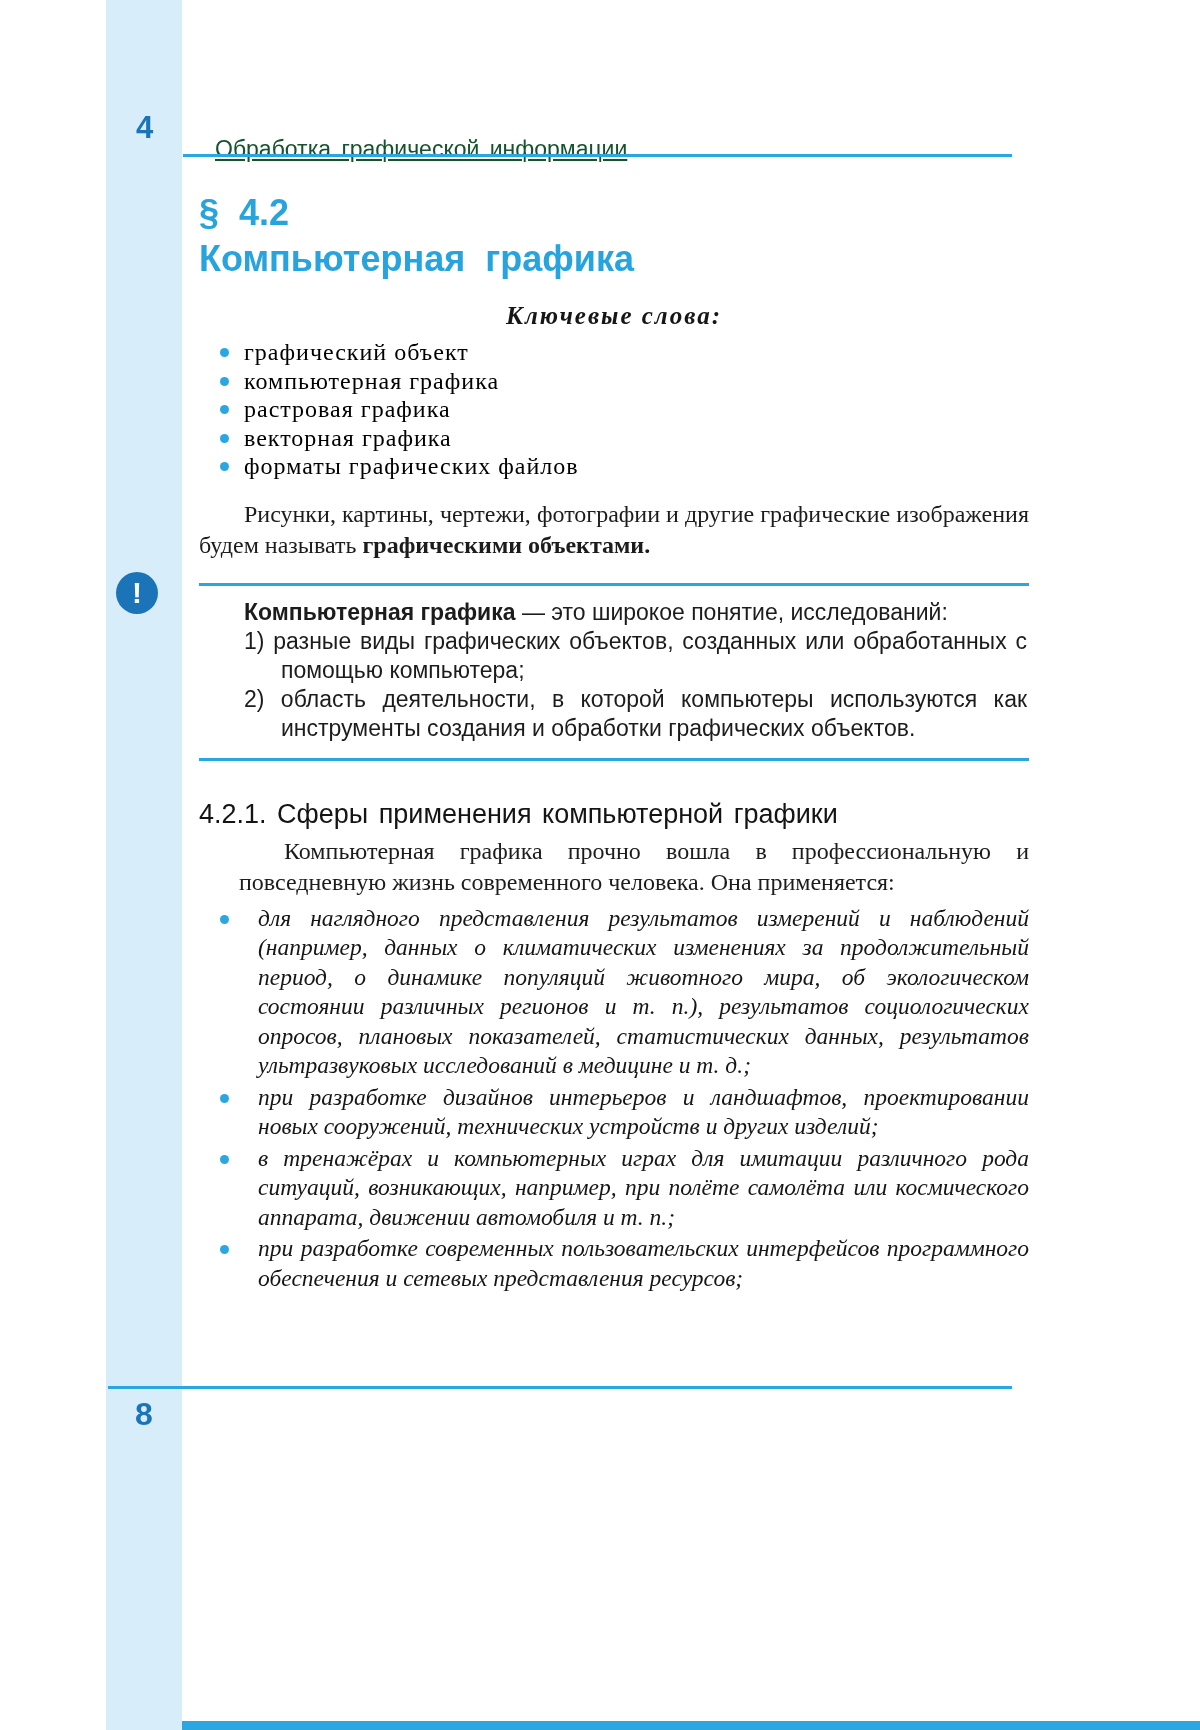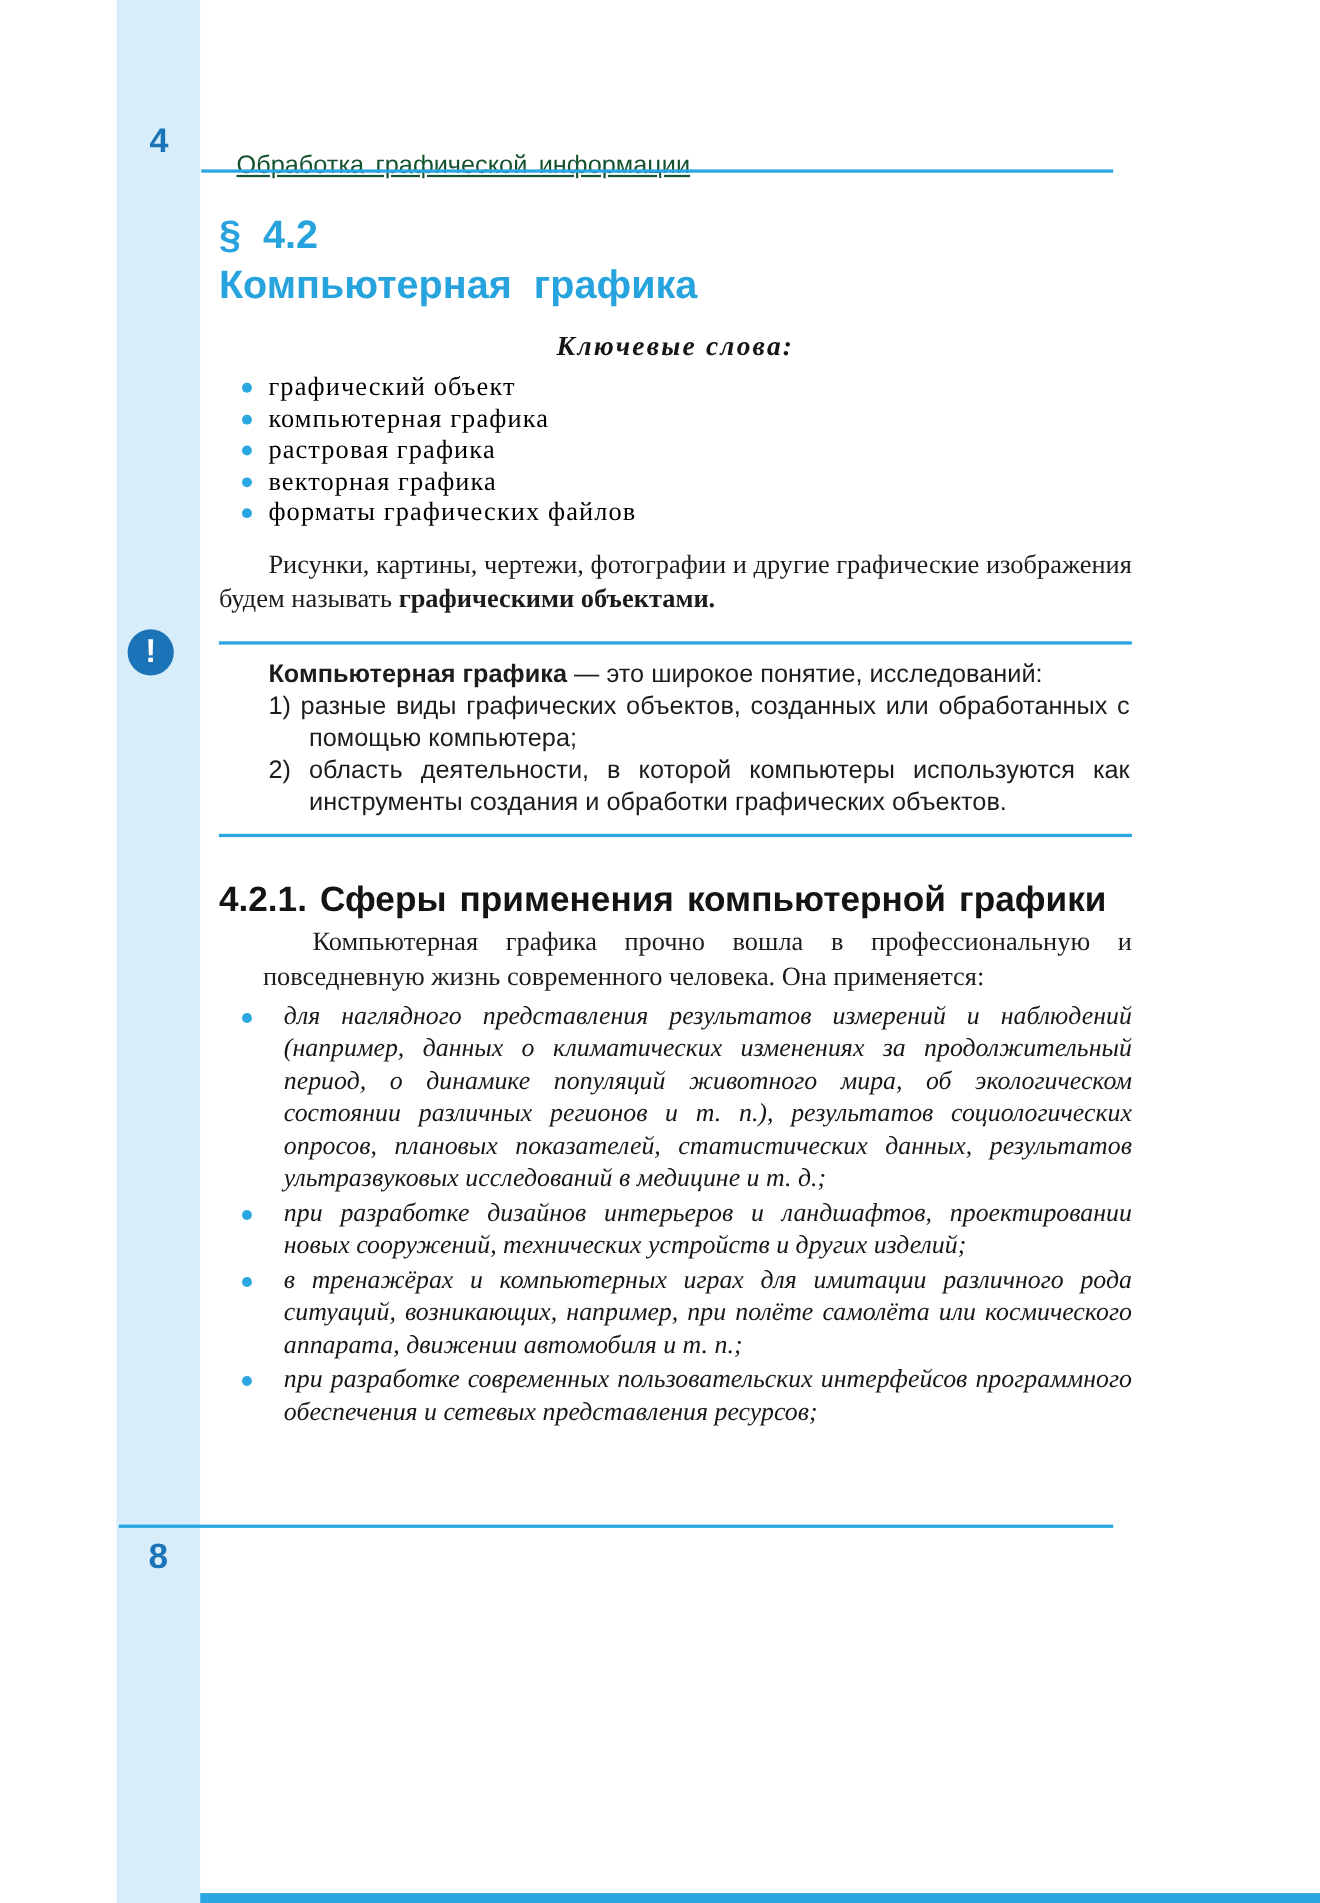--- a/index.html
+++ b/index.html
@@ -59,22 +59,22 @@
     padding-left:37px;text-indent:-37px;
   }
 
   .warn-icon{
     position:absolute;left:116px;top:572px;width:42px;height:42px;border-radius:50%;
     background:#1b74b8;color:#ffffff;display:flex;align-items:center;justify-content:center;
     font-family:"Liberation Sans", sans-serif;font-weight:bold;font-size:30px;
   }
 
   .sub-title{
-    margin:38px 0 6px 0;font-family:"Liberation Sans", sans-serif;font-weight:bold;
-    font-size:32px;color:#141414;word-spacing:3px;
+    margin:38px 0 6px 0;font-family:"Liberation Sans", sans-serif;font-weight:normal;
+    font-size:27px;color:#141414;word-spacing:3px;
   }
 
   .main-list{margin:6px 0 0 0;padding:0;list-style:none;}
   .main-list li{
     position:relative;padding-left:59px;margin-bottom:2px;
     font-size:23.5px;line-height:29.5px;text-align:justify;hyphens:auto;color:#161616;font-style:italic;
   }
   .main-list .dot{top:11px;}
 
   .footer-rule{position:absolute;left:108px;top:1386px;width:904px;height:3px;background:#2aa7e1;}

